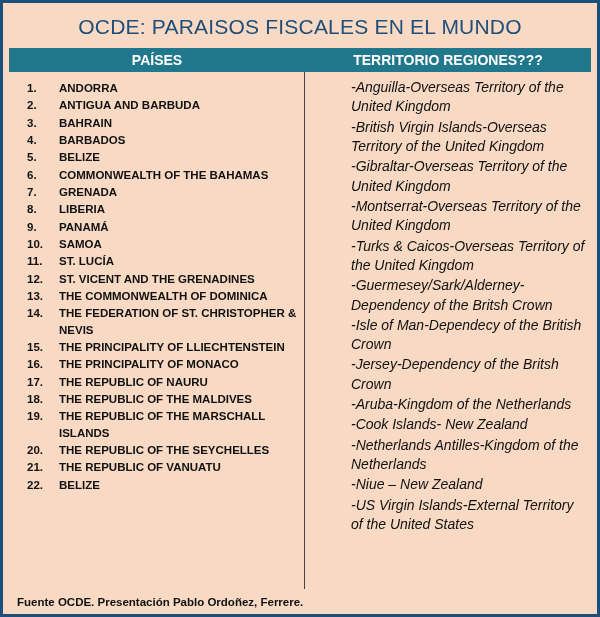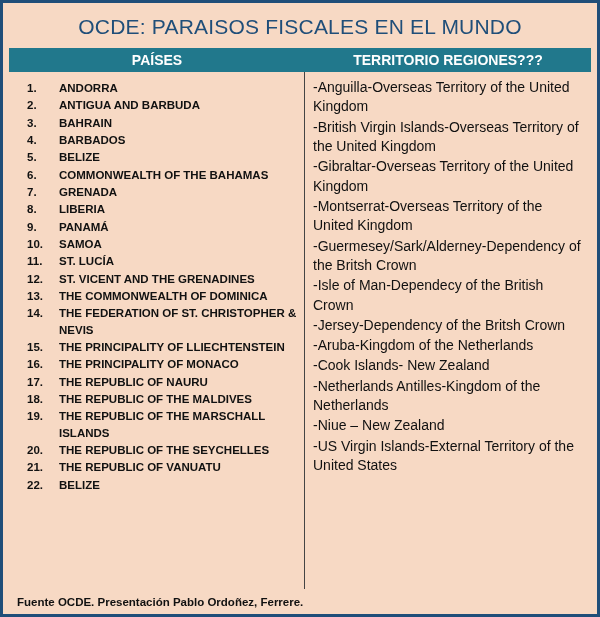--- a/index.html
+++ b/index.html
@@ -58,20 +58,21 @@
     flex: 0 0 296px;
   }
   .col-right {
     flex: 1 1 auto;
   }
   .body-row {
     display: flex;
     flex: 1 1 auto;
     min-height: 0;
     background: #f7d9c4;
+    gap: 38px;
   }
   .cell-left {
     width: 296px;
     flex: 0 0 296px;
     box-sizing: border-box;
     padding: 8px 4px 4px 4px;
     border-right: 1px solid #444;
   }
   .cell-right {
     flex: 1 1 auto;
@@ -105,20 +106,21 @@
   ul.territories {
     list-style: none;
     margin: 0;
     padding: 0;
   }
   ul.territories li {
     font-size: 14px;
     color: #111111;
     line-height: 1.38;
     margin: 0 0 1px 0;
+    font-style: italic;
   }
   .footer {
     font-size: 11.5px;
     font-weight: bold;
     color: #111111;
     padding: 7px 0 6px 14px;
   }
 </style>
 </head>
 <body>
@@ -162,20 +164,21 @@
           <li>BELIZE</li>
         </ol>
       </div>
 
       <div class="cell-right">
         <ul class="territories">
           <li>-Anguilla-Overseas Territory of the United Kingdom</li>
           <li>-British Virgin Islands-Overseas Territory of the United Kingdom</li>
           <li>-Gibraltar-Overseas Territory of the United Kingdom</li>
           <li>-Montserrat-Overseas Territory of the United Kingdom</li>
+          <li>-Turks &amp; Caicos-Overseas Territory of the United Kingdom</li>
           <li>-Guermesey/Sark/Alderney-Dependency of the Britsh Crown</li>
           <li>-Isle of Man-Dependecy of the British Crown</li>
           <li>-Jersey-Dependency of the Britsh Crown</li>
           <li>-Aruba-Kingdom of the Netherlands</li>
           <li>-Cook Islands- New Zealand</li>
           <li>-Netherlands Antilles-Kingdom of the Netherlands</li>
           <li>-Niue – New Zealand</li>
           <li>-US Virgin Islands-External Territory of the United States</li>
         </ul>
       </div>

